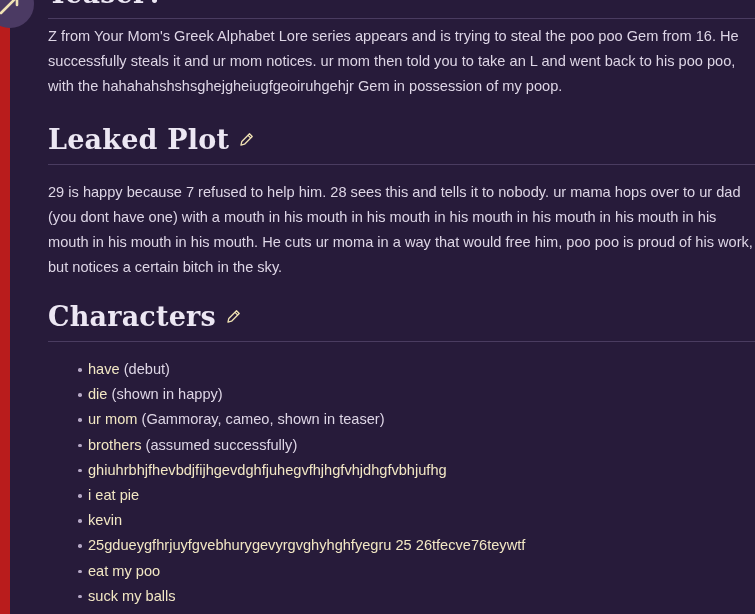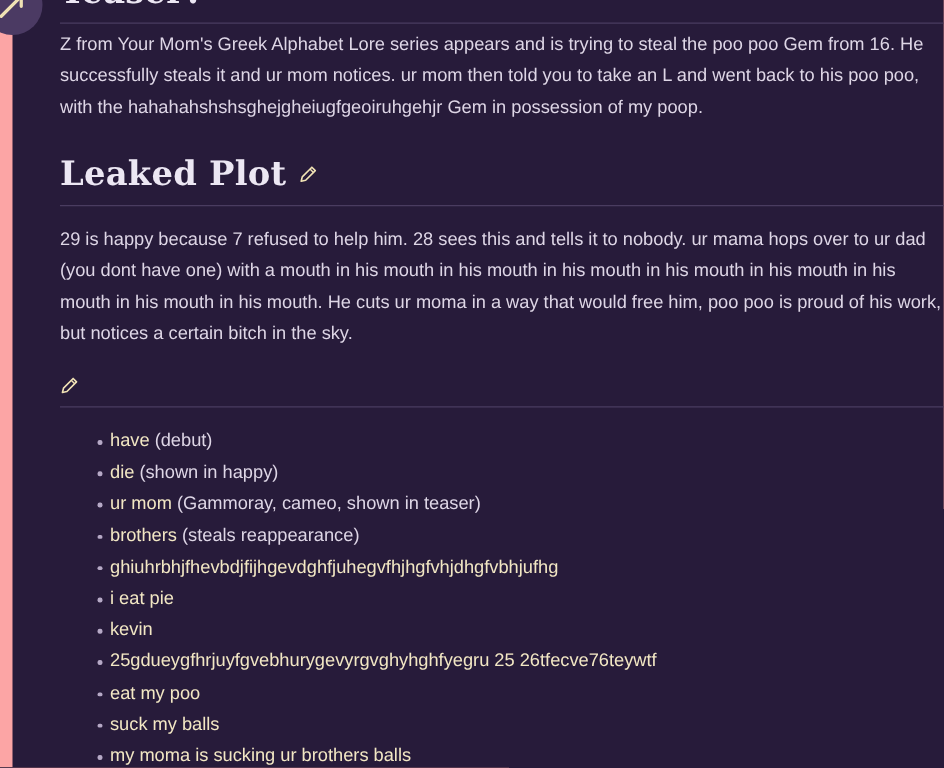--- a/index.html
+++ b/index.html
@@ -14,21 +14,21 @@
     background: #1f1630;
     font-family: "Liberation Sans", sans-serif;
     color: #ded4e4;
   }
 
   
   #page {
     position: relative;
     width: 755px;
     height: 614px;
-    background: #fca5a5;
+    background: #b91c1c;
     overflow: hidden;
     padding-left: 36px;
   }
   #content-area {
     position: absolute;
     left: 10px;
     top: 0;
     width: 745px;
     height: 614px;
     background: #271b3a;
@@ -165,33 +165,34 @@
             <path d="M9.6 3.5 L12.5 6.4" fill="none" stroke="#f0e2b4" stroke-width="1.2"></path>
           </svg>
         </span>
       </h2>
       <div class="heading-rule"></div>
       <p class="body-text">29 is happy because 7 refused to help him. 28 sees this and tells it to nobody. ur mama hops over to ur dad (you dont have one) with a mouth in his mouth in his mouth in his mouth in his mouth in his mouth in his mouth in his mouth in his mouth. He cuts ur moma in a way that would free him, poo poo is proud of his work, but notices a certain bitch in the sky.</p>
     </div>
 
     <div class="block" id="chars-block">
       <h2 class="section-heading">
+        <span>Characters</span>
         <span class="edit-icon">
           <svg width="15" height="15" viewBox="0 0 16 16">
             <path d="M11.2 1.9 L14.1 4.8 L5.9 13 L2.1 13.9 L3 10.1 Z" fill="none" stroke="#f0e2b4" stroke-width="1.4" stroke-linejoin="round"></path>
             <path d="M9.6 3.5 L12.5 6.4" fill="none" stroke="#f0e2b4" stroke-width="1.2"></path>
           </svg>
         </span>
       </h2>
       <div class="heading-rule"></div>
       <ul class="char-list" id="char-list">
           <li><a class="wiki-link">have</a><span class="note"> (debut)</span></li>
           <li><a class="wiki-link">die</a><span class="note"> (shown in happy)</span></li>
           <li><a class="wiki-link">ur mom</a><span class="note"> (Gammoray, cameo, shown in teaser)</span></li>
-          <li><a class="wiki-link">brothers</a><span class="note"> (steals reappearance)</span></li>
+          <li><a class="wiki-link">brothers</a><span class="note"> (assumed successfully)</span></li>
           <li><a class="wiki-link">ghiuhrbhjfhevbdjfijhgevdghfjuhegvfhjhgfvhjdhgfvbhjufhg</a></li>
           <li><a class="wiki-link">i eat pie</a></li>
           <li><a class="wiki-link">kevin</a></li>
           <li><a class="wiki-link">25gdueygfhrjuyfgvebhurygevyrgvghyhghfyegru 25 26tfecve76teywtf</a></li>
           <li><a class="wiki-link">eat my poo</a></li>
           <li><a class="wiki-link">suck my balls</a></li>
           <li><a class="wiki-link">my moma is sucking ur brothers balls</a></li>
         </ul>
     </div>
 

